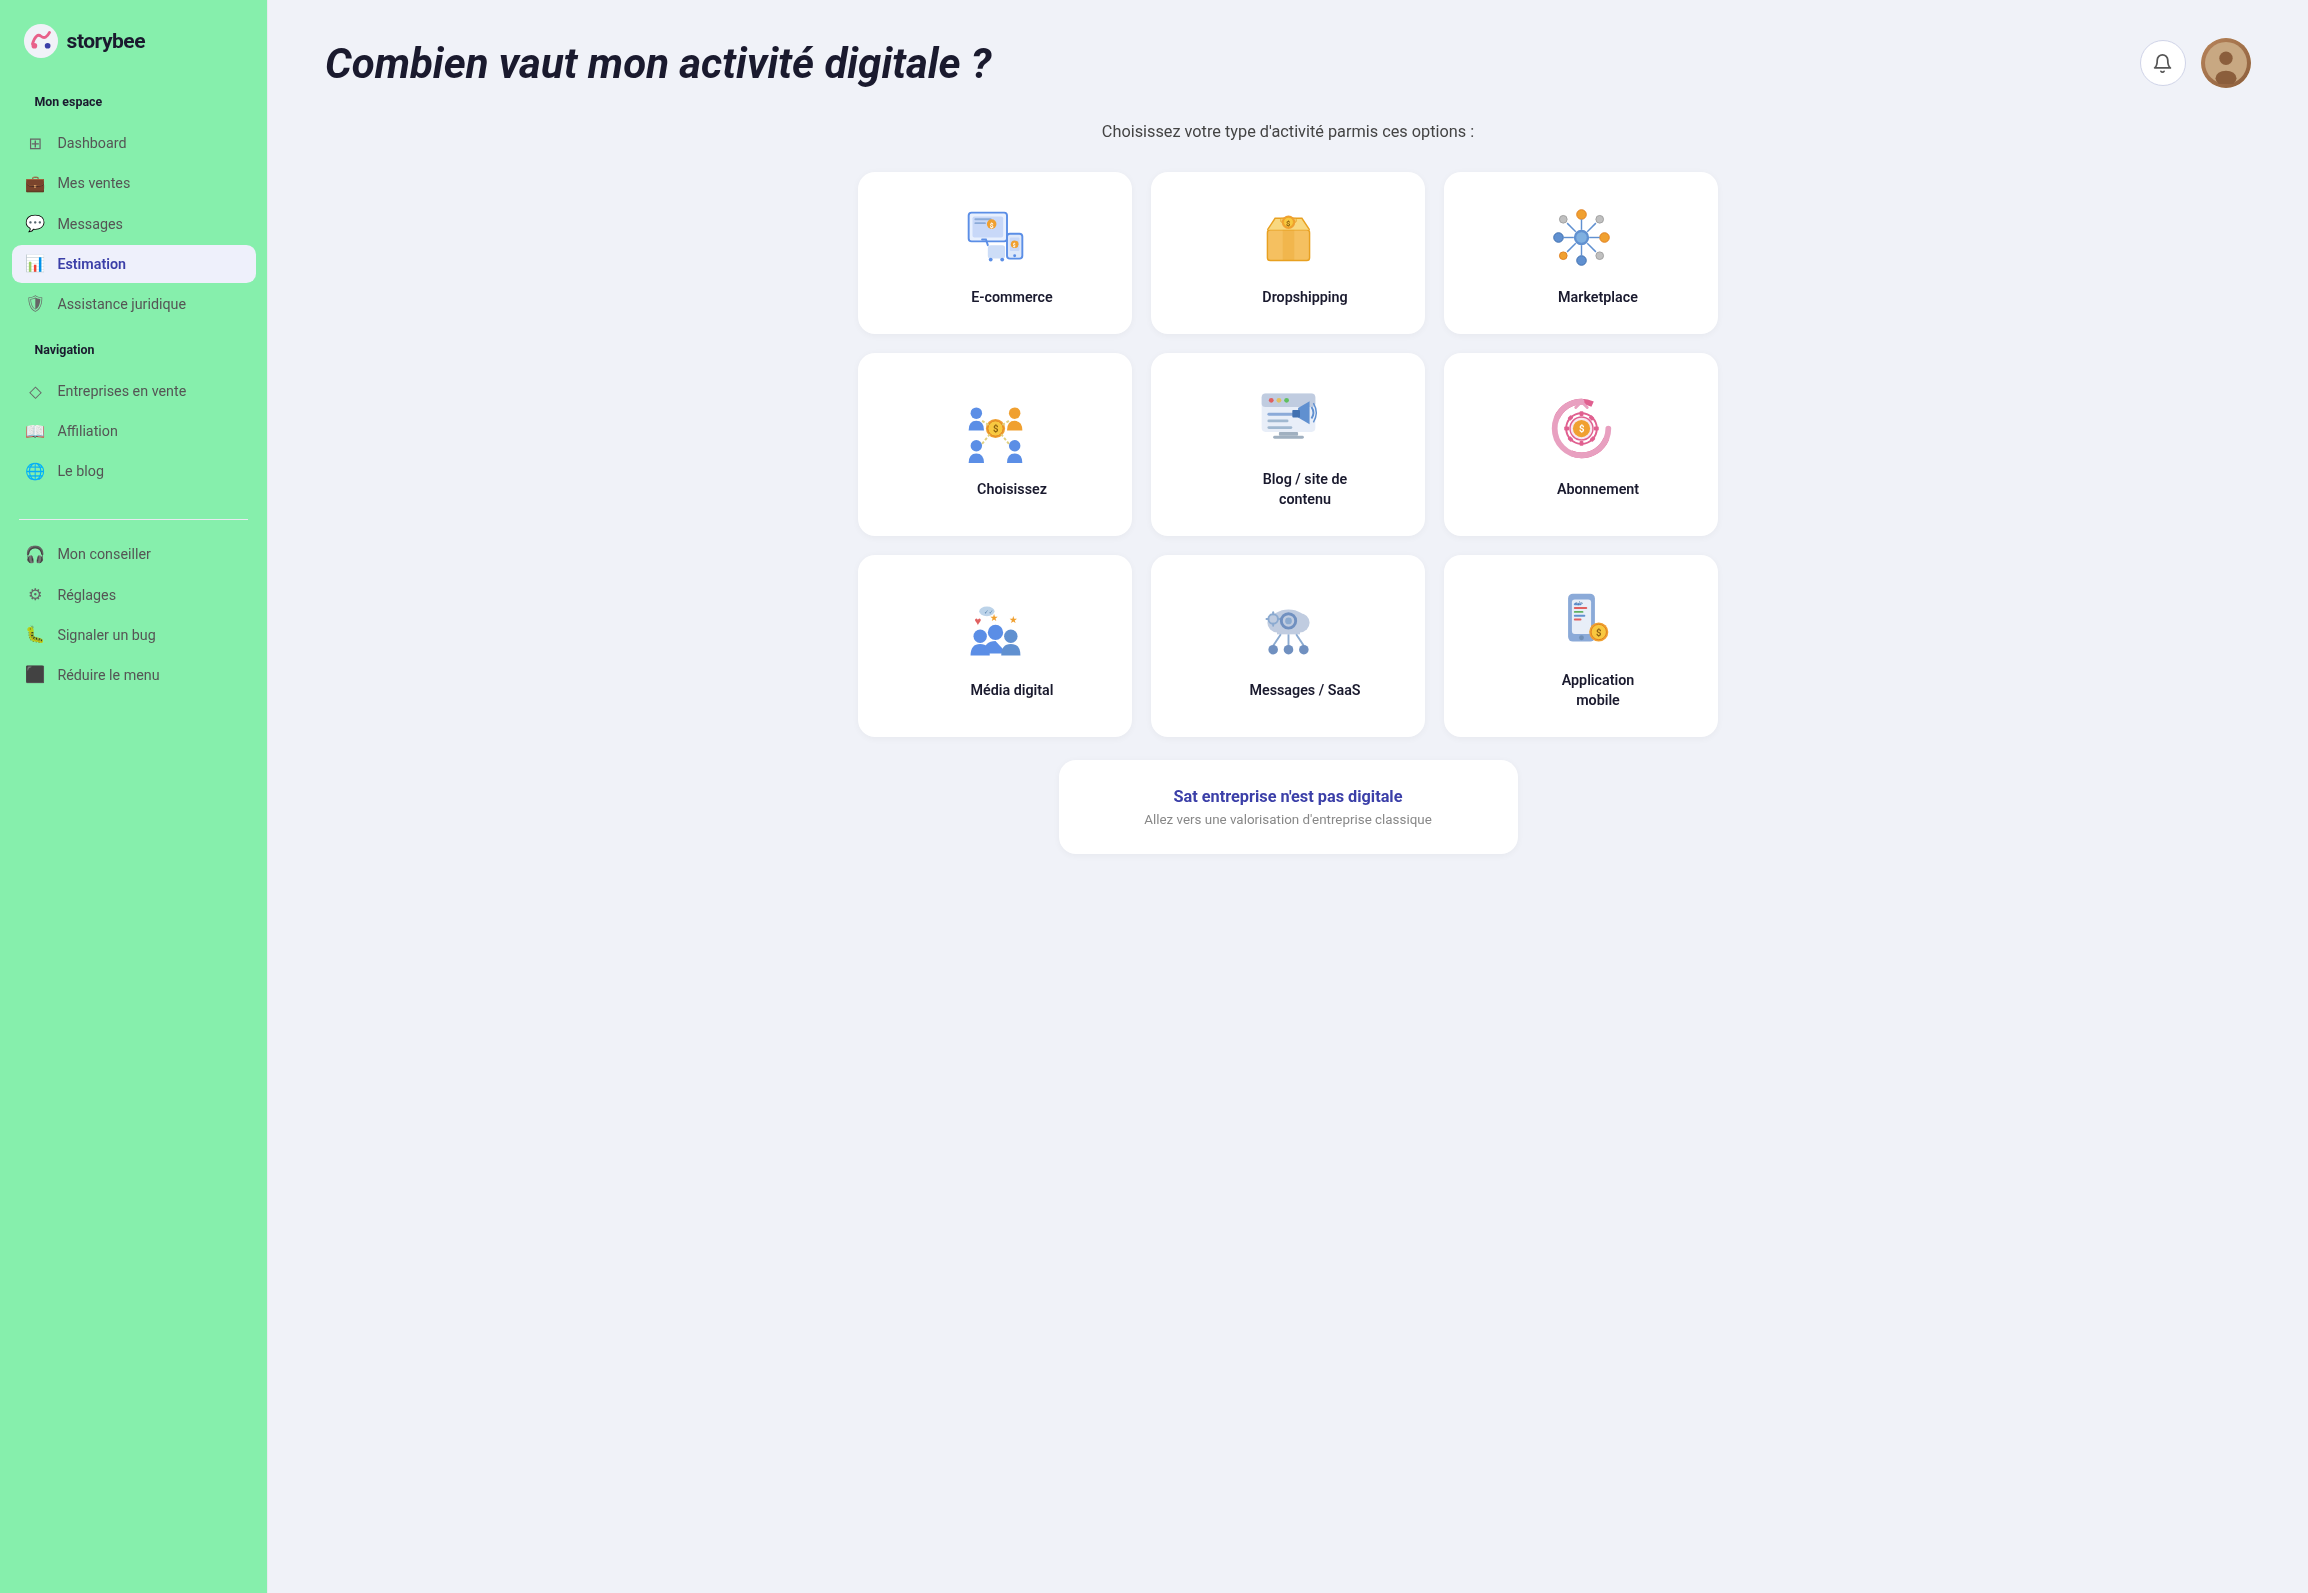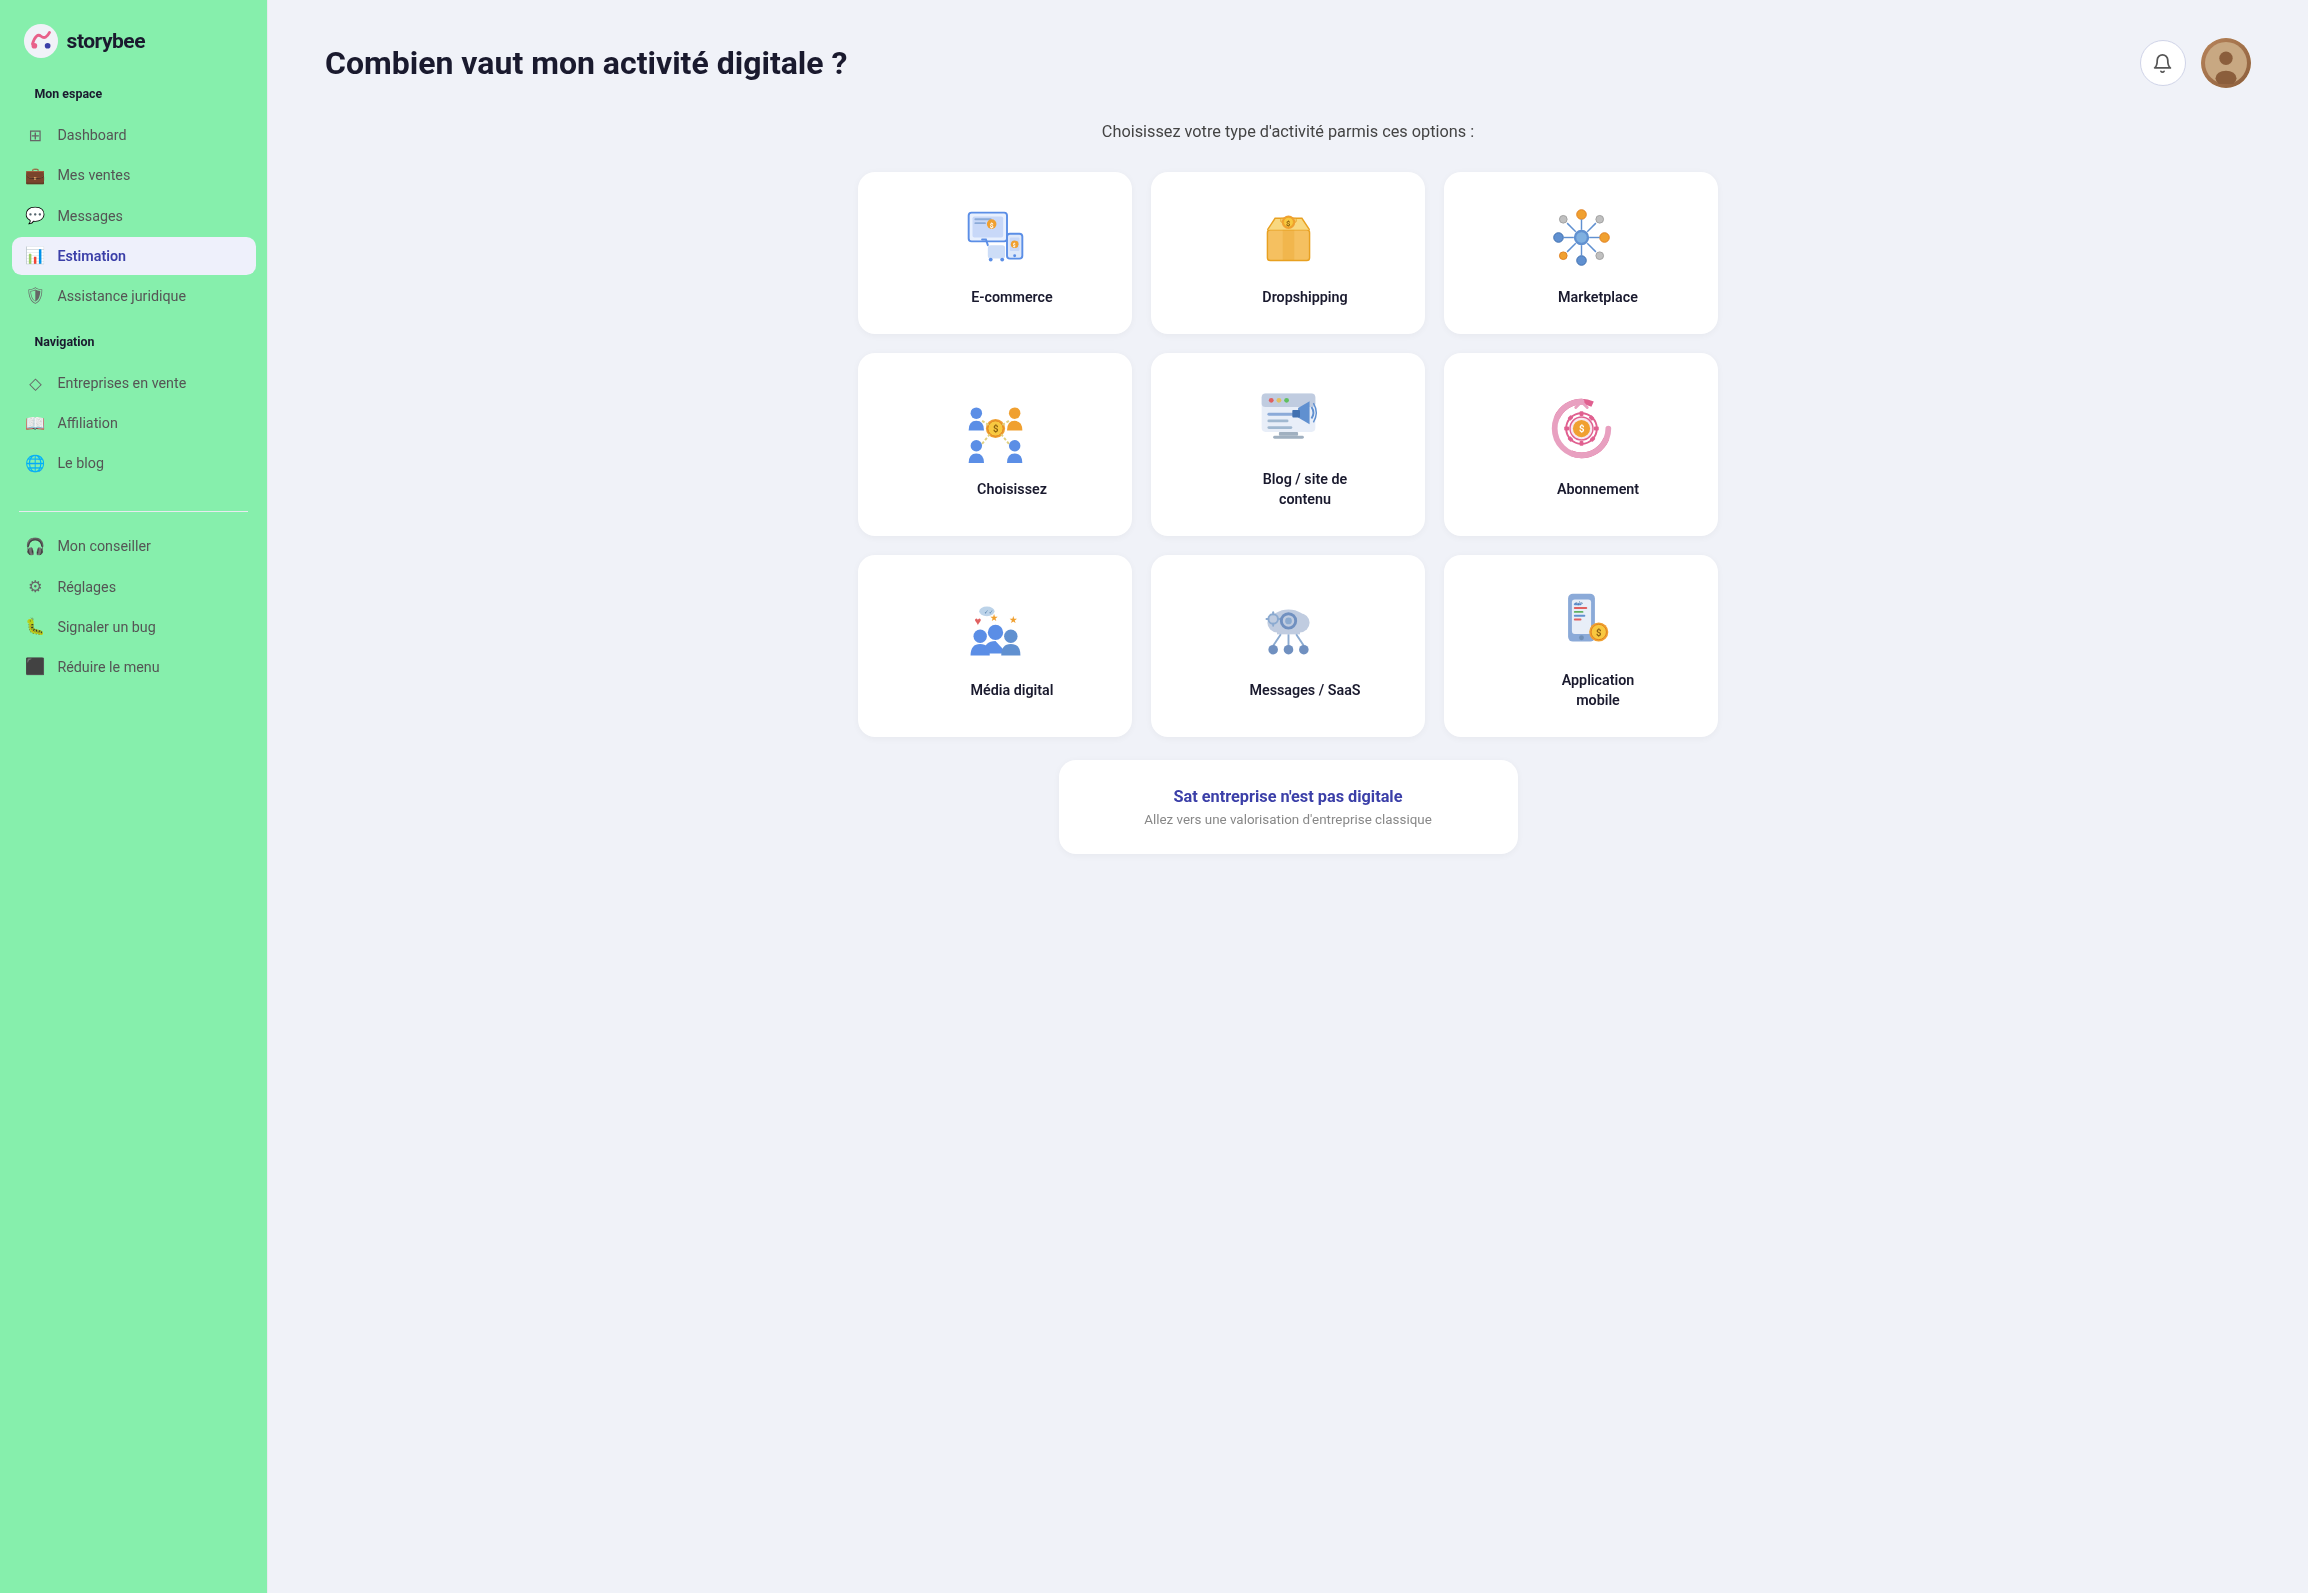--- a/index.html
+++ b/index.html
@@ -100,23 +100,24 @@
     }
 
     .main-header {
       display: flex;
       align-items: center;
       justify-content: space-between;
       margin-bottom: 34px;
     }
 
     .page-title {
-      font-size: 32px;
+      font-size: 42px;
       font-weight: 700;
       color: #1a1a2e;
+      font-style: italic;
     }
 
     .header-actions {
       display: flex;
       align-items: center;
       gap: 15.3px;
     }
 
     .bell-btn {
       width: 46px;
@@ -233,21 +234,21 @@
   <div class="logo-area">
     <svg class="logo-icon" viewBox="0 0 38 38" fill="none" xmlns="http://www.w3.org/2000/svg">
       <circle cx="19" cy="19" r="18" fill="#f0f2f8"></circle>
       <path d="M10 22 Q14 10 19 14 Q24 18 28 10" stroke="#e8608a" stroke-width="3" fill="none" stroke-linecap="round"></path>
       <circle cx="12" cy="24" r="3" fill="#e8608a"></circle>
       <circle cx="26" cy="24" r="3" fill="#3b3fa8"></circle>
     </svg>
     <span class="logo-text">storybee</span>
   </div>
 
-  <div style="padding: 0 11.5px 3.8px 11.5px;">
+  <div style="padding: 0 11.5px 3.8px 11.5px; margin-top: 8px;">
     <div class="sidebar-section-title">Mon espace</div>
   </div>
 
   <nav class="sidebar-nav">
 
     <div class="sidebar-item">
       <span class="icon">⊞</span>
       <span>Dashboard</span>
     </div>
 

